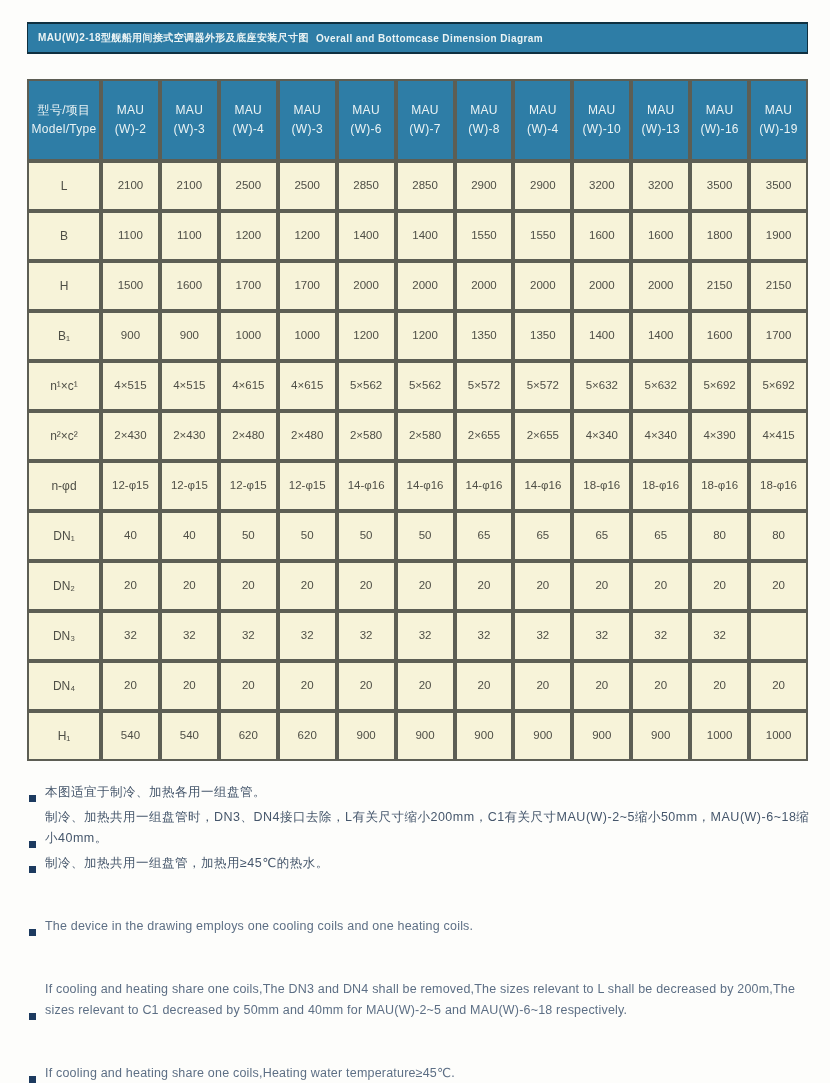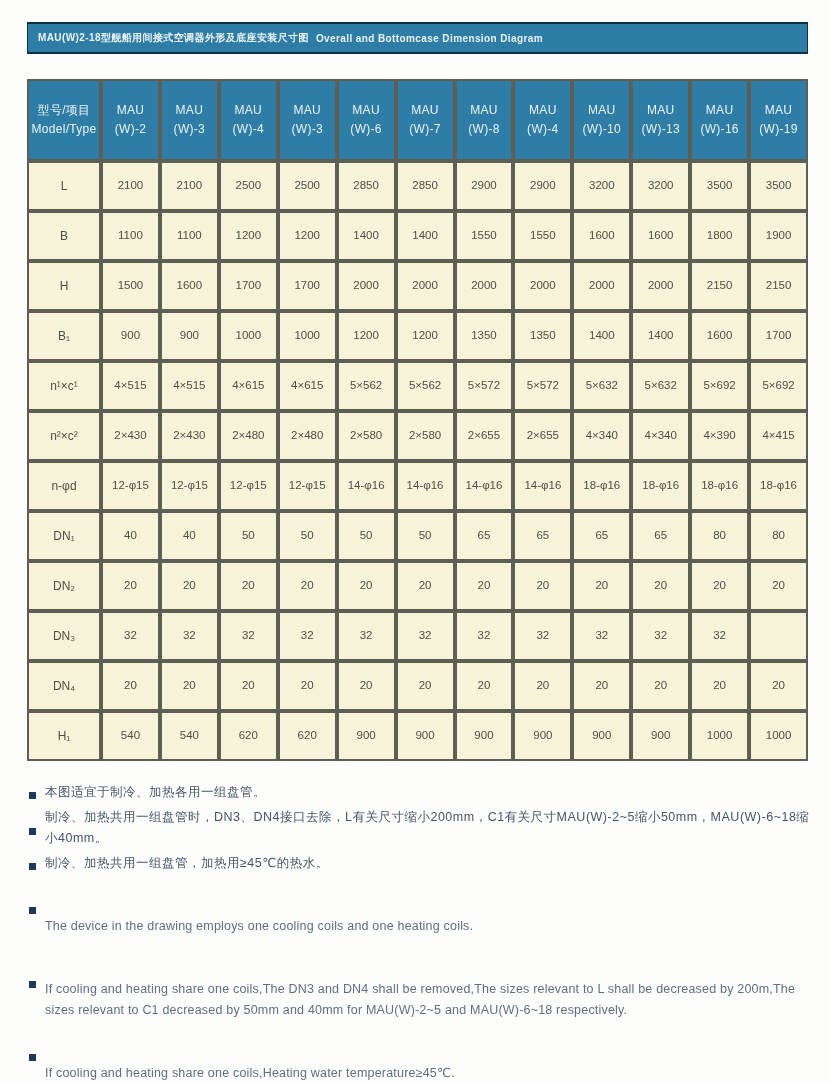--- a/index.html
+++ b/index.html
@@ -45,21 +45,21 @@
   }
   .cell.head{
     background:var(--header-bar-bg);color:var(--header-text);
     flex-direction:column;height:82px;font-size:12px;line-height:1.6;
     letter-spacing:.3px;
   }
   .cell.corner{font-size:12px;}
   .cell.label{font-size:12px;}
   
   .notes{margin-top:21px;width:786px;}
-  .note{display:flex;align-items:center;margin-bottom:5px;}
+  .note{display:flex;align-items:flex-end;margin-bottom:5px;}
   .note .bullet{
     width:7px;height:7px;background:var(--bullet);
     flex:0 0 auto;margin:7px 9px 0 2px;
   }
   .note .note-text{font-size:12.5px;line-height:1.62;}
   .note .note-text.zh{color:var(--note-zh);letter-spacing:.5px;}
   .note .note-text.en{color:var(--note-en);letter-spacing:.2px;margin-top:38px;}
   
   .attention{margin-top:14px;width:786px;}
   .attention .zh{color:var(--att-zh);font-size:12.5px;letter-spacing:.6px;line-height:1.6;font-weight:bold;}

